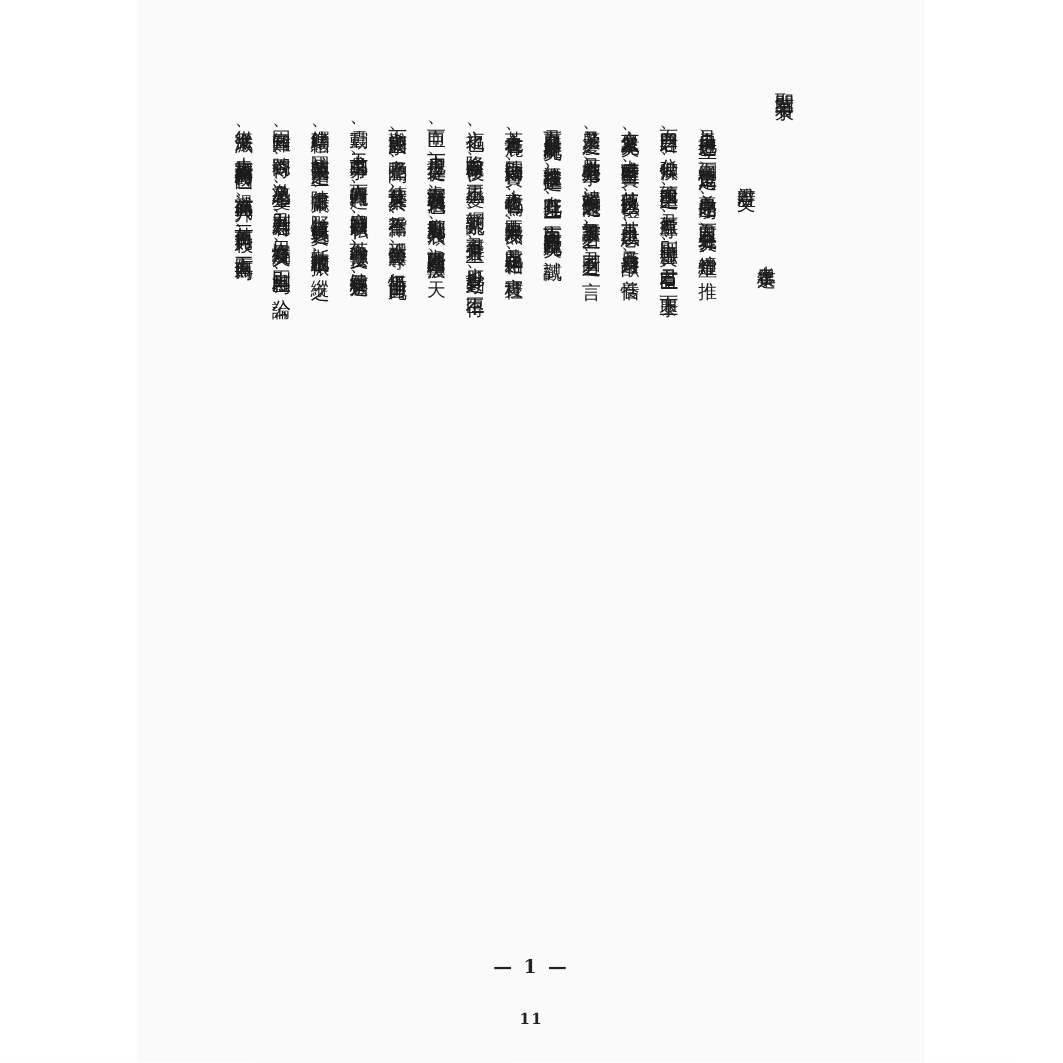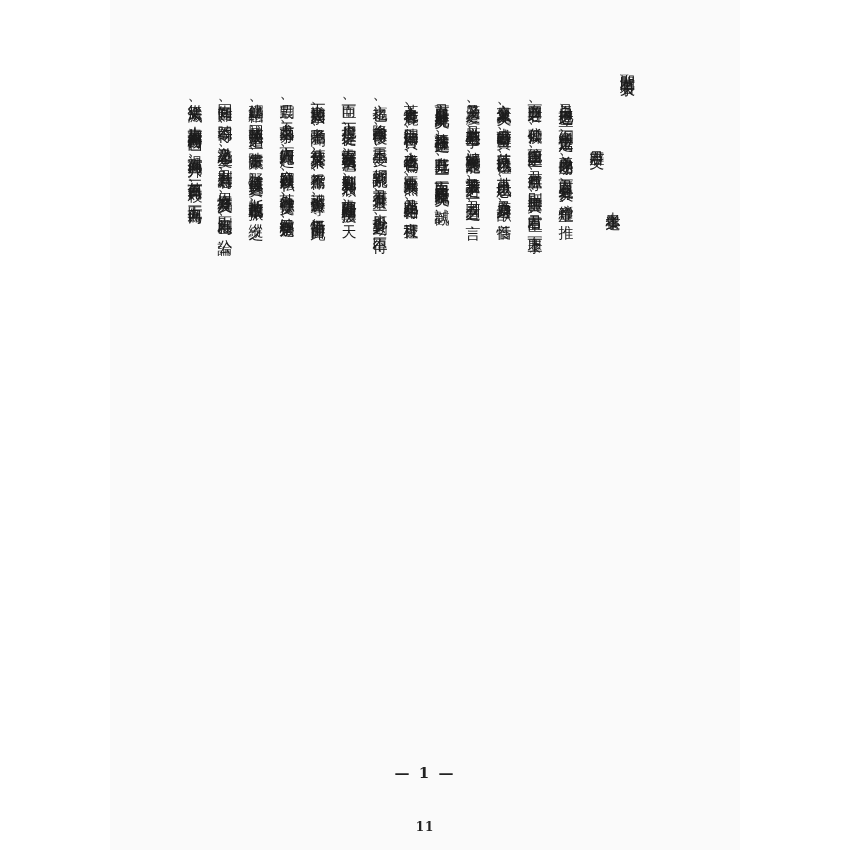--- a/index.html
+++ b/index.html
@@ -62,21 +62,20 @@
       position: absolute;
       left: 0;
       width: 850px;
       text-align: center;
       top: 808px;
       font-family: "DejaVu Serif", "Liberation Serif", serif;
       font-size: 12px;
       font-weight: bold;
       color: #222;
       letter-spacing: 1px;
-      margin-top: 12px;
     }
   </style>
 </head>
 <body>
 
 <div class="page"></div>
 
 <div class="col title" style="left:619px; top:62px;">聖門有若夫子</div>
 
 <div class="col heading" style="left:589px; top:138px;">辨君臣文</div>

